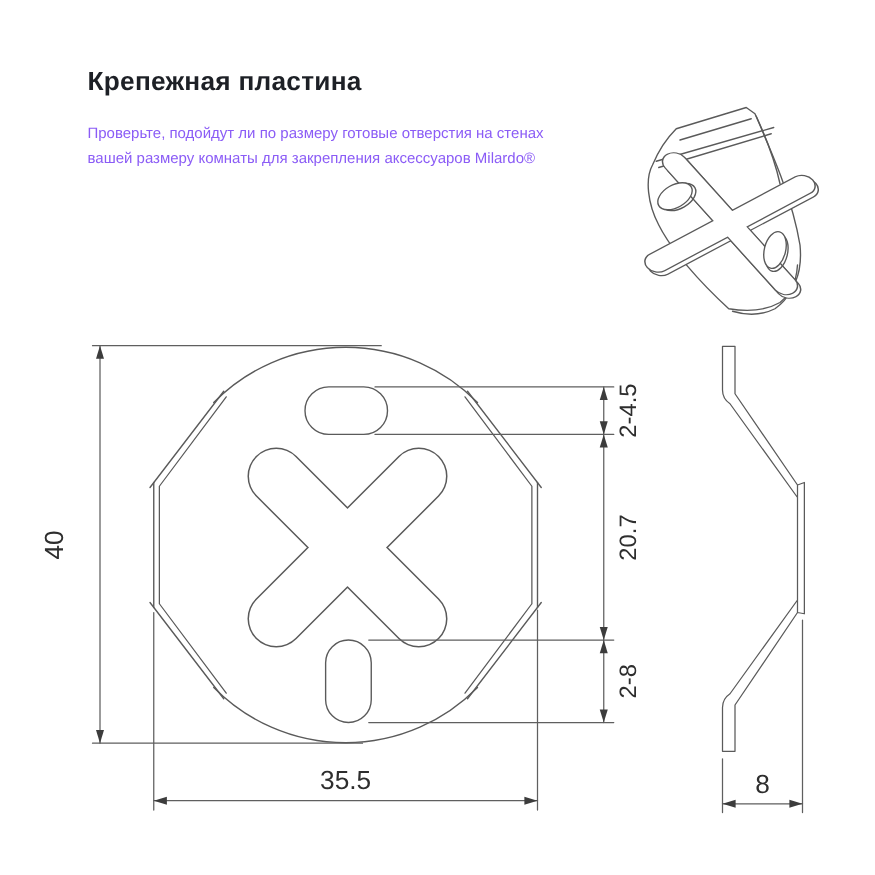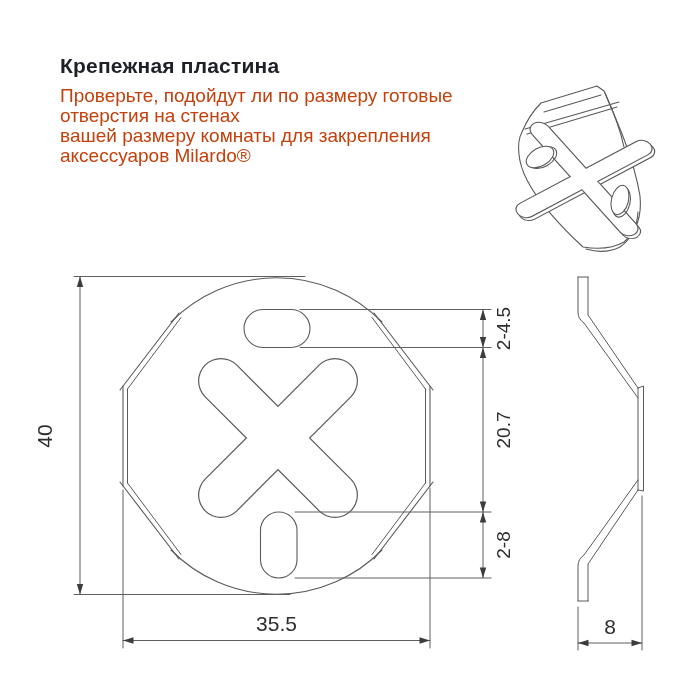--- a/index.html
+++ b/index.html
@@ -1,20 +1,20 @@
 <!DOCTYPE html>
 <html><head>
 <meta charset="utf-8">
 <style>
   html,body{margin:0;padding:0;background:#ffffff;}
   .page{position:relative;width:700px;height:700px;background:#ffffff;overflow:hidden;
         font-family:"Liberation Sans","DejaVu Sans",sans-serif;}
-  .header{position:absolute;left:60px;top:54px;width:470px;}
+  .header{position:absolute;left:70px;top:54px;width:470px;}
   .title{font-size:21px;font-weight:700;color:#1d2026;letter-spacing:.2px;}
-  .subtitle{margin-top:8px;font-size:19px;line-height:20px;color:#c2410c;}
+  .subtitle{margin-top:18px;font-size:12px;line-height:20px;color:#8b5cf6;}
   svg text{font-family:"Liberation Sans","DejaVu Sans",sans-serif;fill:#2e2e2e;}
   .drawing{position:absolute;left:0;top:0;}
 </style>
 </head>
 <body>
 
 <div class="page">
 
   <div class="header">
     <div class="title">Крепежная пластина</div>

